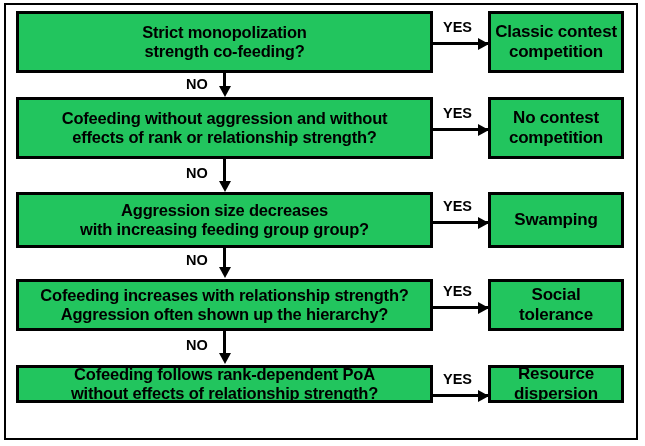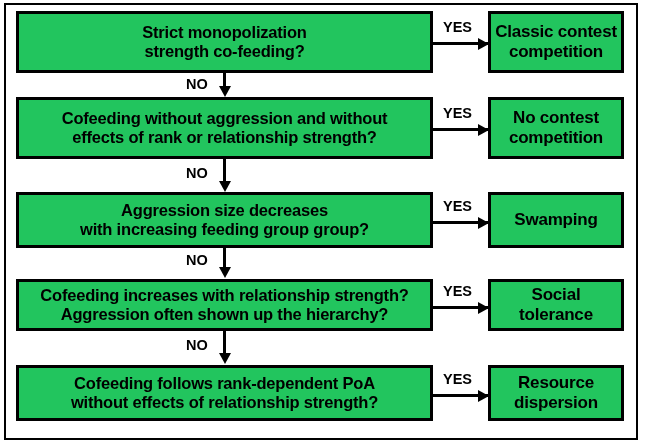--- a/index.html
+++ b/index.html
@@ -60,21 +60,21 @@
     white-space: nowrap;
   }
   .outcome .line {
     white-space: normal;
   }
   
   .row1 { top: 11px;  height: 62px; }
   .row2 { top: 97px;  height: 62px; }
   .row3 { top: 192px; height: 56px; }
   .row4 { top: 279px; height: 52px; }
-  .row5 { top: 365px; height: 56px; }
+  .row5 { top: 365px; height: 38px; }
 
   
   .yes-connector {
     position: absolute;
     left: 433px;
     width: 55px;
     height: 3px;
     background: #000000;
   }
   .yes-connector .arrowhead {

